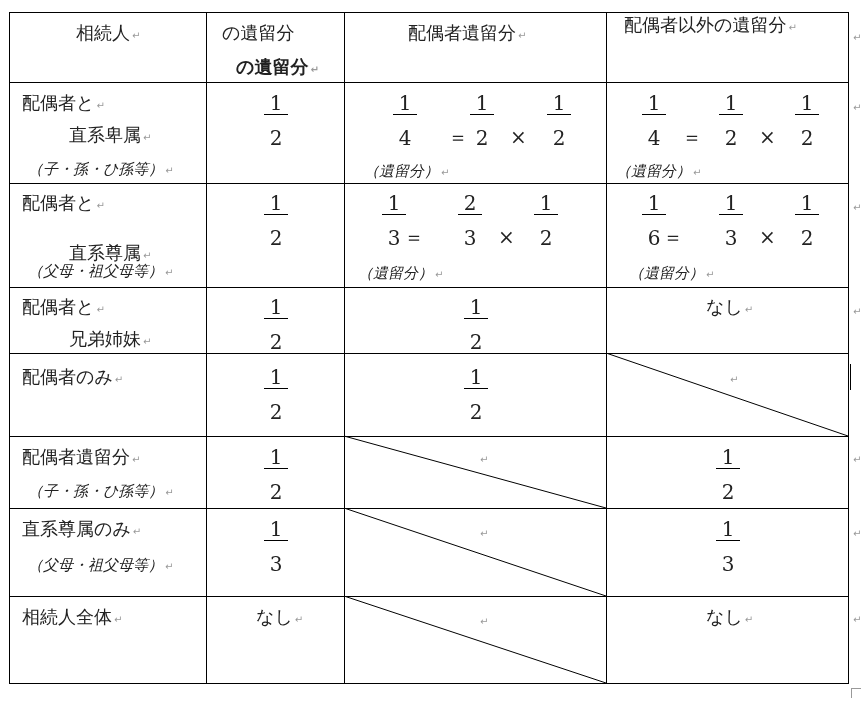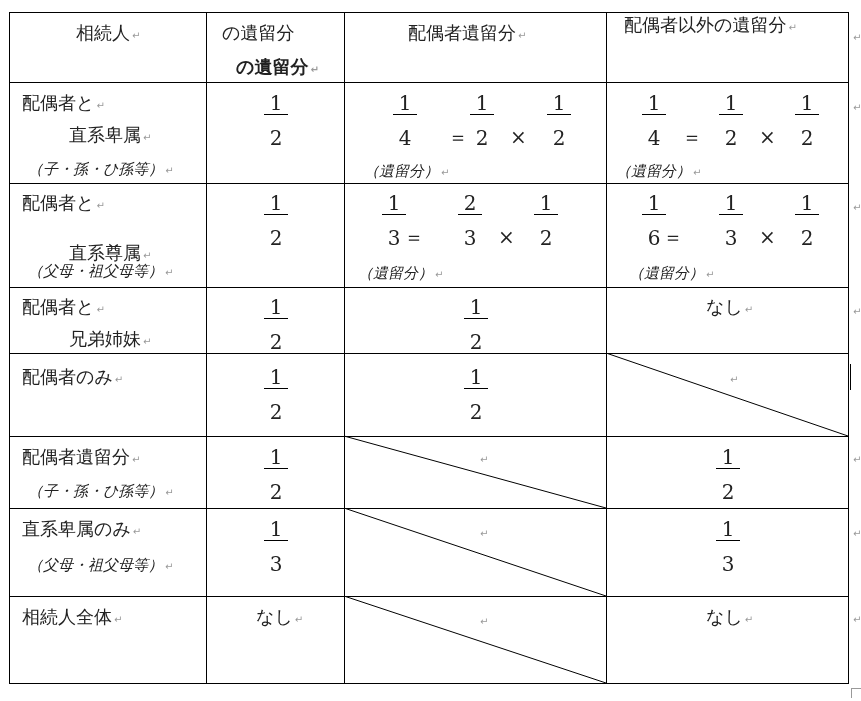--- a/index.html
+++ b/index.html
@@ -179,21 +179,21 @@
           <span class="den">2</span>
         </div>
       <div class="txt" style="left:478px;top:446px;"><span class="mark">↵</span></div>
       <div class="frac" style="left:713px;top:446px;">
           <span class="num">1</span>
           <span class="den">2</span>
         </div>
     </div>
 
     <div>
-      <div class="txt" style="left:22px;top:518px;"><span>直系卑属のみ</span><span class="mark">↵</span></div>
+      <div class="txt" style="left:22px;top:518px;"><span>直系尊属のみ</span><span class="mark">↵</span></div>
       <div class="txt small" style="left:28px;top:554px;"><span>（父母・祖父母等）</span><span class="mark">↵</span></div>
       <div class="frac" style="left:261px;top:518px;">
           <span class="num">1</span>
           <span class="den">3</span>
         </div>
       <div class="txt" style="left:478px;top:520px;"><span class="mark">↵</span></div>
       <div class="frac" style="left:713px;top:518px;">
           <span class="num">1</span>
           <span class="den">3</span>
         </div>

